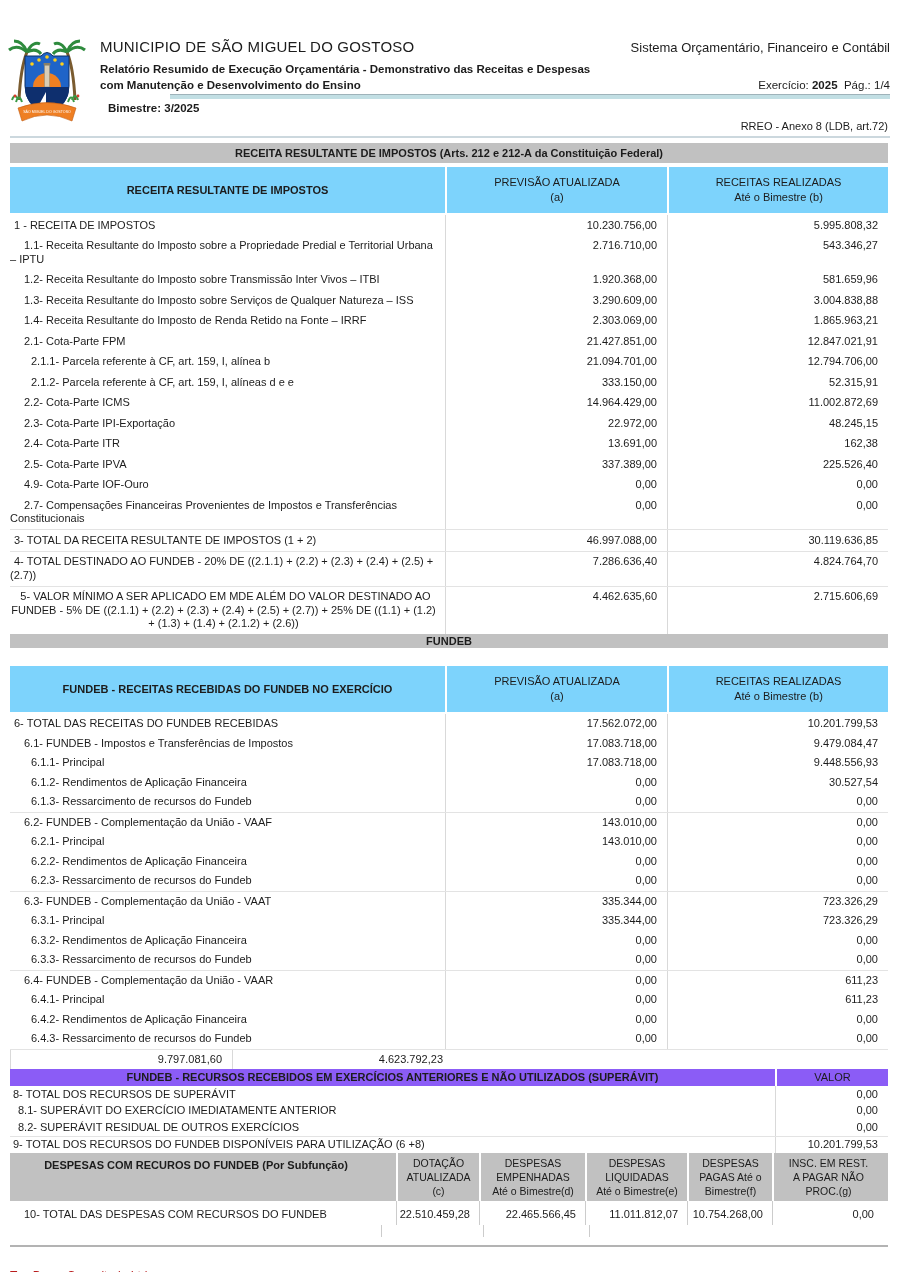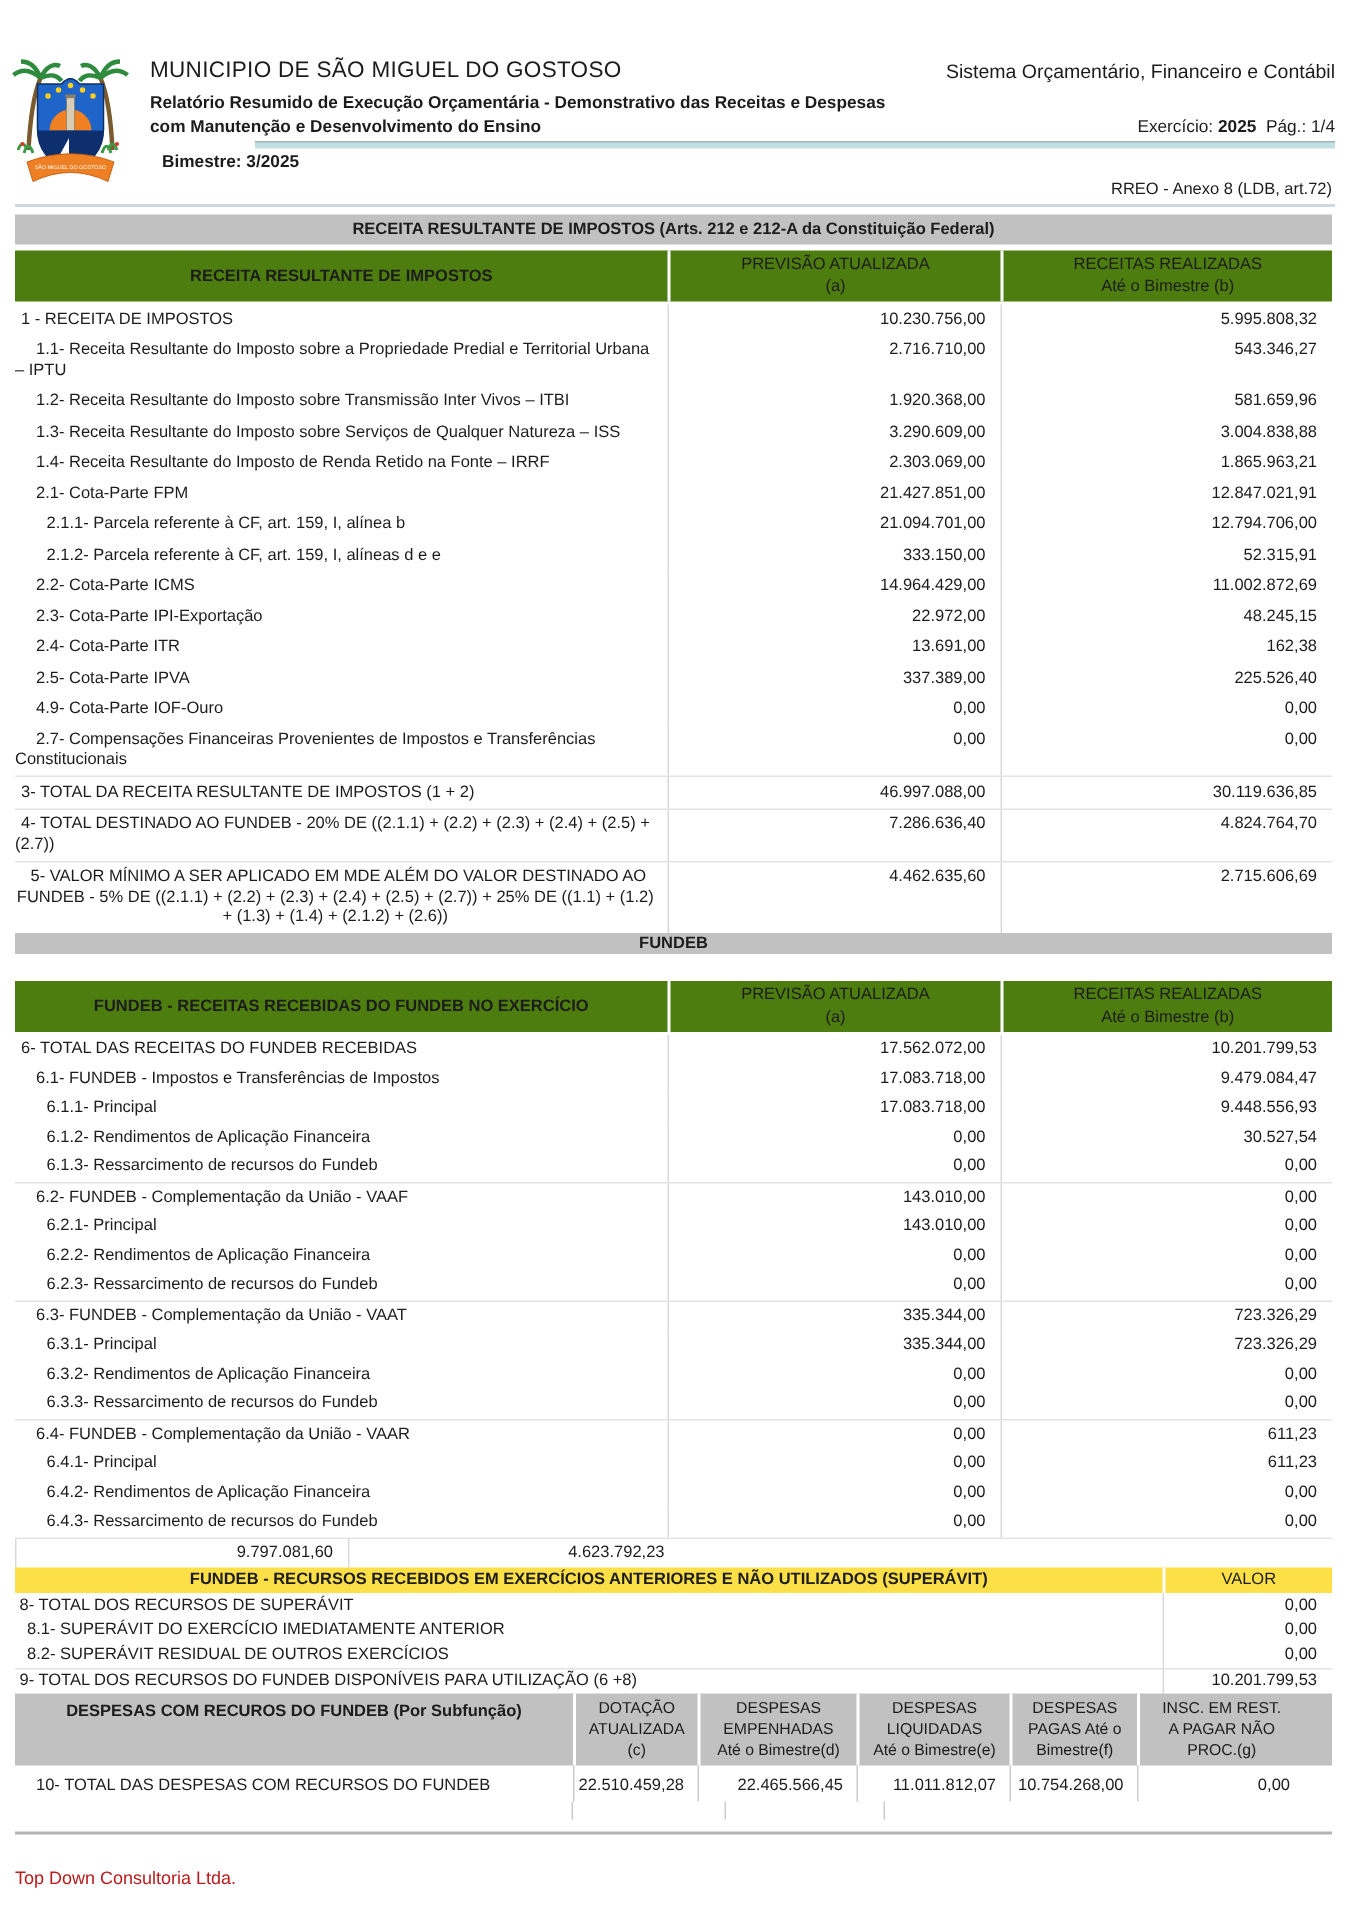--- a/index.html
+++ b/index.html
@@ -18,38 +18,38 @@
   .hdr-exercise{position:absolute;right:10px;top:79px;font-size:11.5px;text-align:right;}
   .hdr-fullline{position:absolute;left:10px;top:136px;width:880px;height:2px;background:#ccd8de;}
   .hdr-annex{position:absolute;right:12px;top:120px;font-size:11px;text-align:right;}
 
   
   .sheet{position:absolute;left:10px;top:143px;width:878px;}
   .band{background:#c1c1c1;text-align:center;font-weight:bold;font-size:11px;}
   .band1{height:20px;line-height:20px;margin-bottom:4px;}
   .bandf{height:14px;line-height:14px;margin-bottom:18px;}
 
-  .colhead{display:flex;background:#4d7c0f;height:34px;margin-bottom:2px;}
+  .colhead{display:flex;background:#7dd3fc;height:46px;margin-bottom:2px;}
   .colhead .c1{width:435px;display:flex;align-items:center;justify-content:center;
                font-weight:bold;font-size:11px;text-align:center;}
   .colhead .cv{display:flex;flex-direction:column;align-items:center;justify-content:center;
                font-size:11px;line-height:15px;border-left:2px solid #fff;box-sizing:border-box;}
   .colhead .c2{width:222px;}
   .colhead .c3{width:221px;}
 
   .trow{display:flex;}
   .trow.sep{border-top:1px solid #e3e3e3;}
   .trow .lbl{width:435px;box-sizing:border-box;font-size:11px;line-height:13.5px;padding-right:8px;}
   .trow .num{width:222px;box-sizing:border-box;border-left:1px solid #d9d9d9;text-align:right;
              font-size:11px;line-height:13.5px;padding-right:10px;}
   .trow .num:last-child{width:221px;}
   .t1 .trow .lbl,.t1 .trow .num{padding-top:3.5px;padding-bottom:3.5px;}
   .t2 .trow .lbl,.t2 .trow .num{padding-top:3px;padding-bottom:3px;}
 
-  .supband{display:flex;background:#fde047;height:17px;}
+  .supband{display:flex;background:#8b5cf6;height:17px;}
   .supband .sb1{width:765px;font-weight:bold;font-size:11px;line-height:17px;text-align:center;}
   .supband .sb2{width:113px;font-size:11px;line-height:17px;text-align:center;
                 border-left:2px solid #fff;box-sizing:border-box;}
   .srow{display:flex;}
   .srow.sep{border-top:1px solid #e3e3e3;}
   .srow .lbl{width:765px;box-sizing:border-box;font-size:11px;line-height:13.5px;
              padding:1.5px 8px 1.5px 0;}
   .srow .val{width:113px;box-sizing:border-box;border-left:1px solid #d9d9d9;text-align:right;
              font-size:11px;line-height:13.5px;padding:1.5px 10px 1.5px 0;}
 
@@ -57,21 +57,21 @@
   .dhead .d1{width:372px;font-weight:bold;font-size:11px;text-align:center;padding-top:6px;
              box-sizing:border-box;}
   .dhead .dc{display:flex;flex-direction:column;align-items:center;justify-content:center;
              font-size:10.5px;line-height:14px;border-left:2px solid #fff;box-sizing:border-box;
              text-align:center;}
   .drow{display:flex;}
   .drow .lbl{width:372px;box-sizing:border-box;font-size:11px;line-height:13.5px;
              padding:7px 6px 3.5px 0;text-indent:14px;}
   .drow .dnum{box-sizing:border-box;border-left:1px solid #cccccc;text-align:right;font-size:11px;
               line-height:13.5px;padding:7px 9px 3.5px 0;}
-  .w-c{width:83px;} .w-d{width:106px;} .w-e{width:102px;} .w-f{width:85px;} .w-g{width:111px;}
+  .w-c{width:83px;margin-left:14px;} .w-d{width:106px;} .w-e{width:102px;} .w-f{width:85px;} .w-g{width:111px;}
   .stubs{display:flex;height:12px;}
   .stubs div{box-sizing:border-box;border-right:1px solid #cccccc;}
   .stub1{width:372px;} .stub2{width:102px;} .stub3{width:106px;}
 
   .bottom-line{margin-top:8px;height:2px;background:#b3b3b3;}
   .footer-text{margin-top:22px;font-size:12px;color:#b91c1c;}
 </style>
 </head>
 <body>
 

